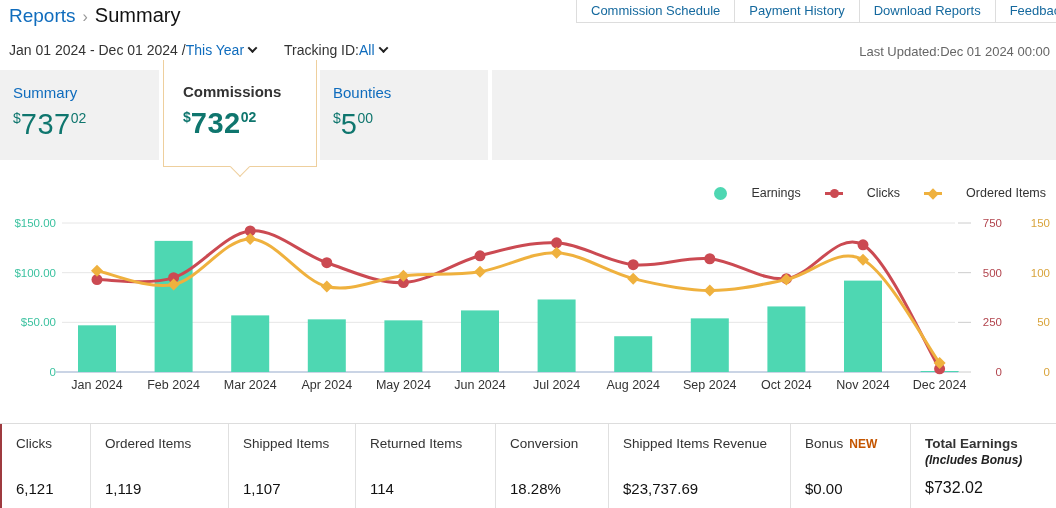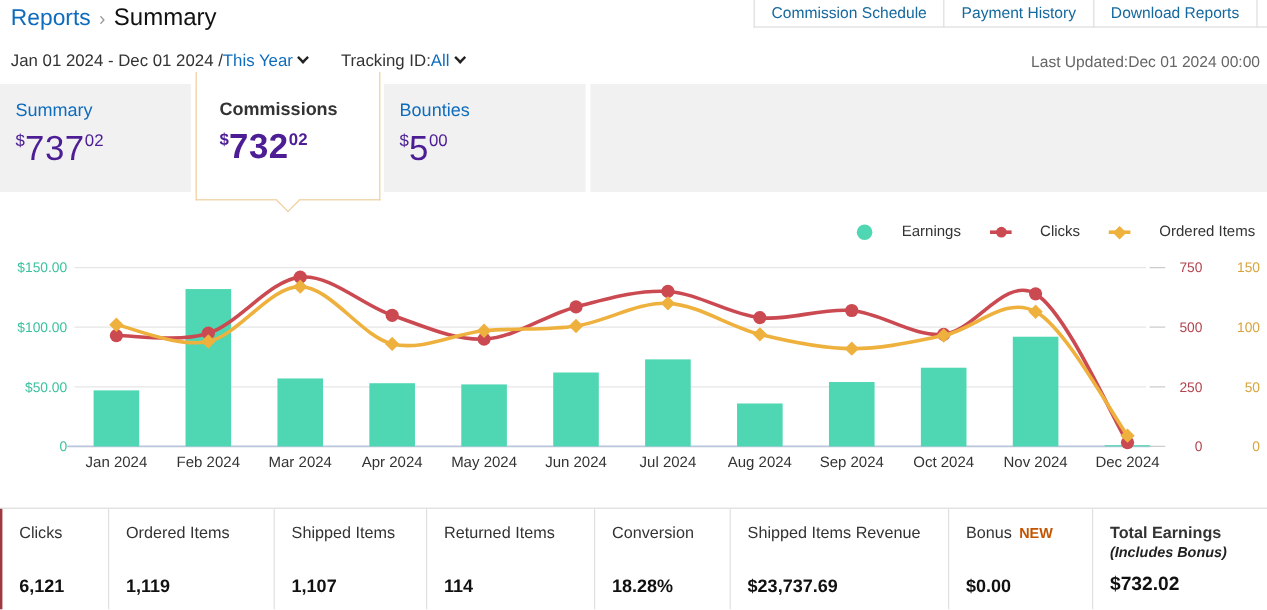--- a/index.html
+++ b/index.html
@@ -5,41 +5,41 @@
   * { margin:0; padding:0; box-sizing:border-box; }
   html,body { width:1056px; height:508px; background:#fff; overflow:hidden;
               font-family:"Liberation Sans", sans-serif; color:#333; position:relative; }
 
   
   .breadcrumb { position:absolute; left:9px; top:4px; font-size:19px; white-space:nowrap; }
   .breadcrumb .link { color:#0f6cbd; }
   .breadcrumb .sep  { color:#999; margin:0 7px; font-size:16px; }
   .breadcrumb .cur  { color:#111; font-size:20px; }
 
-  .nav-strip { position:absolute; left:628px; top:0; right:0; display:flex; }
+  .nav-strip { position:absolute; left:576px; top:0; right:0; display:flex; }
   .nav-btn { border-left:1px solid #ddd; border-bottom:1px solid #ddd;
              padding:3px 14px 4px 14px; font-size:13px; color:#15699e; cursor:pointer;
              white-space:nowrap; background:#fff; }
   .nav-btn:last-child { flex:1; }
 
   .filter-row { position:absolute; left:9px; top:42px; font-size:14px; color:#333;
                 display:flex; align-items:center; white-space:nowrap; }
   .filter-row .blue { color:#0f6cbd; }
   .chev { display:inline-block; width:7px; height:7px; border-right:2px solid #222;
           border-bottom:2px solid #222; transform:rotate(45deg) translate(-1px,-1px);
           margin:0 0 2px 5px; }
   .gap28 { display:inline-block; width:28px; }
   .last-updated { position:absolute; right:6px; top:44px; font-size:13px; color:#666; }
 
   
   .tab-strip { position:absolute; left:0; top:70px; width:1056px; height:90px;
                display:flex; gap:4px; }
   .tab-cell { background:#f1f1f1; height:90px; padding:14px 0 0 13px; cursor:pointer; }
   .tab-cell .t-label { font-size:15px; color:#0f6cbd; }
-  .tab-cell .t-val, .popup .t-val { margin-top:7px; color:#4c1d95; }
+  .tab-cell .t-val, .popup .t-val { margin-top:7px; color:#0f766e; }
   .t-val .cur { font-size:14px; vertical-align:11px; }
   .t-val .big { font-size:29px; letter-spacing:0.5px; }
   .t-val .sup { font-size:14px; vertical-align:11px; }
   .w1 { width:159px; } .w3 { width:168px; } .fill { flex:1; }
   .tab-ghost { width:153px; background:#f1f1f1; }
 
   .popup { position:absolute; left:163px; top:60px; width:154px; height:107px;
            background:#fff; border:1px solid #eecf9d; border-top:none; z-index:5;
            padding:23px 0 0 19px; cursor:pointer;font-weight:bold; }
   .popup .t-label { font-size:15px; color:#333; }
@@ -59,21 +59,21 @@
 
   
   .stats { position:absolute; left:0; top:423px; width:1056px; height:85px;
            border-top:1px solid #ddd; display:flex; }
   .stat-cell { display:flex; flex-direction:column; padding:12px 8px 11px 14px;
                border-left:1px solid #e0e0e0; cursor:pointer; }
   .stat-cell:first-child { border-left:2px solid #9e3a3f; }
   .stat-label { font-size:13.5px; color:#333; white-space:nowrap; }
   .stat-badge { font-size:12px; font-weight:bold; color:#c45500; margin-left:6px; }
   .stat-sub   { font-size:12px; font-style:italic; font-weight:bold; color:#222; margin-top:2px; }
-  .stat-value { margin-top:auto; font-size:15px; font-weight:bold; color:#111; }
+  .stat-value { margin-top:auto; font-size:15px; font-weight:normal; color:#111; }
   .stat-cell.emph .stat-label { font-weight:bold; }
   .stat-cell.emph .stat-value { font-size:16px; }
 </style>
 </head>
 <body>
 
 <div class="breadcrumb">
   <span class="link">Reports</span><span class="sep">›</span><span class="cur">Summary</span>
 </div>
 

